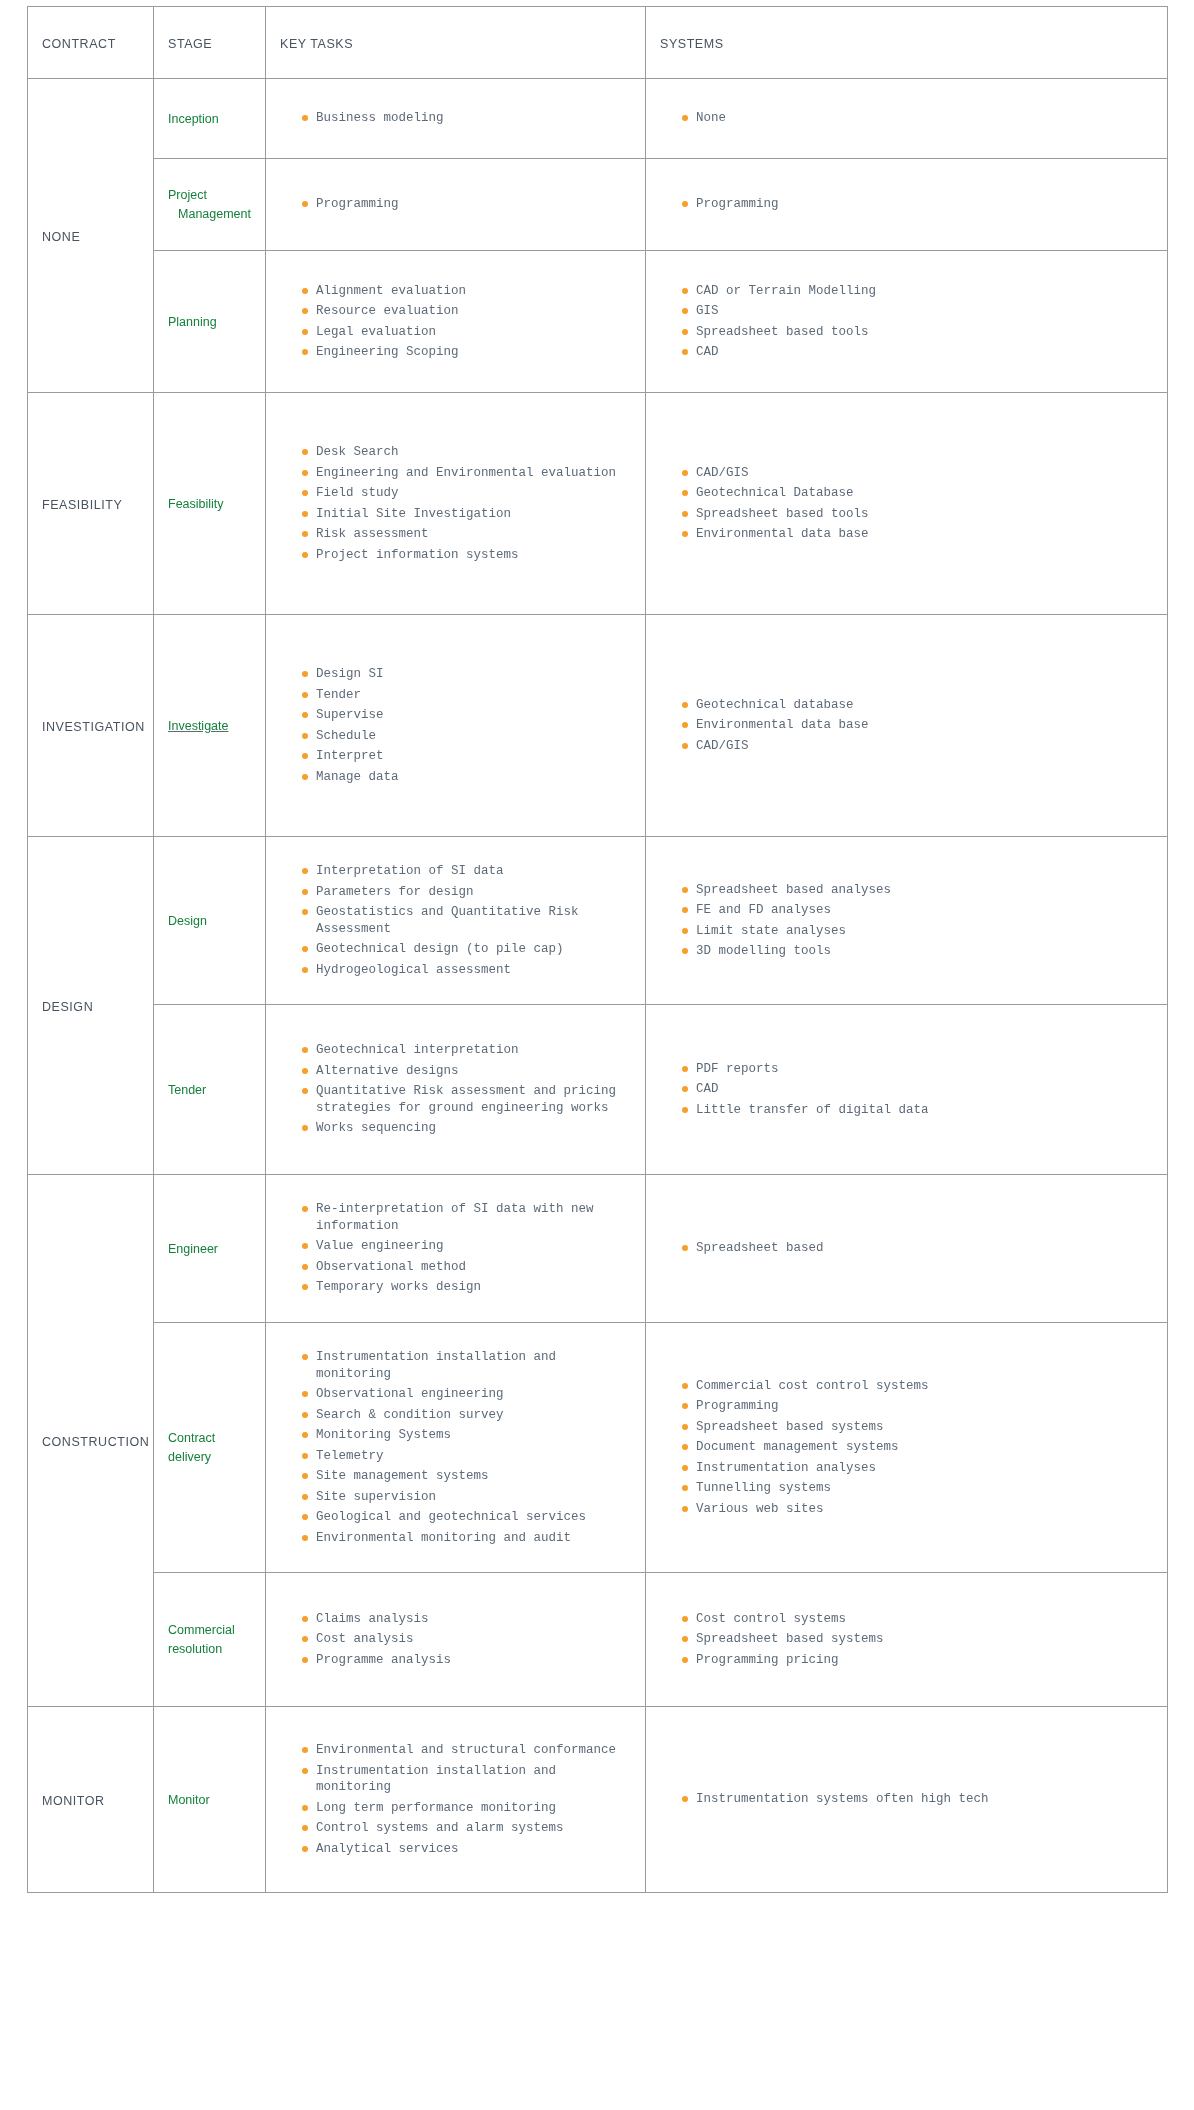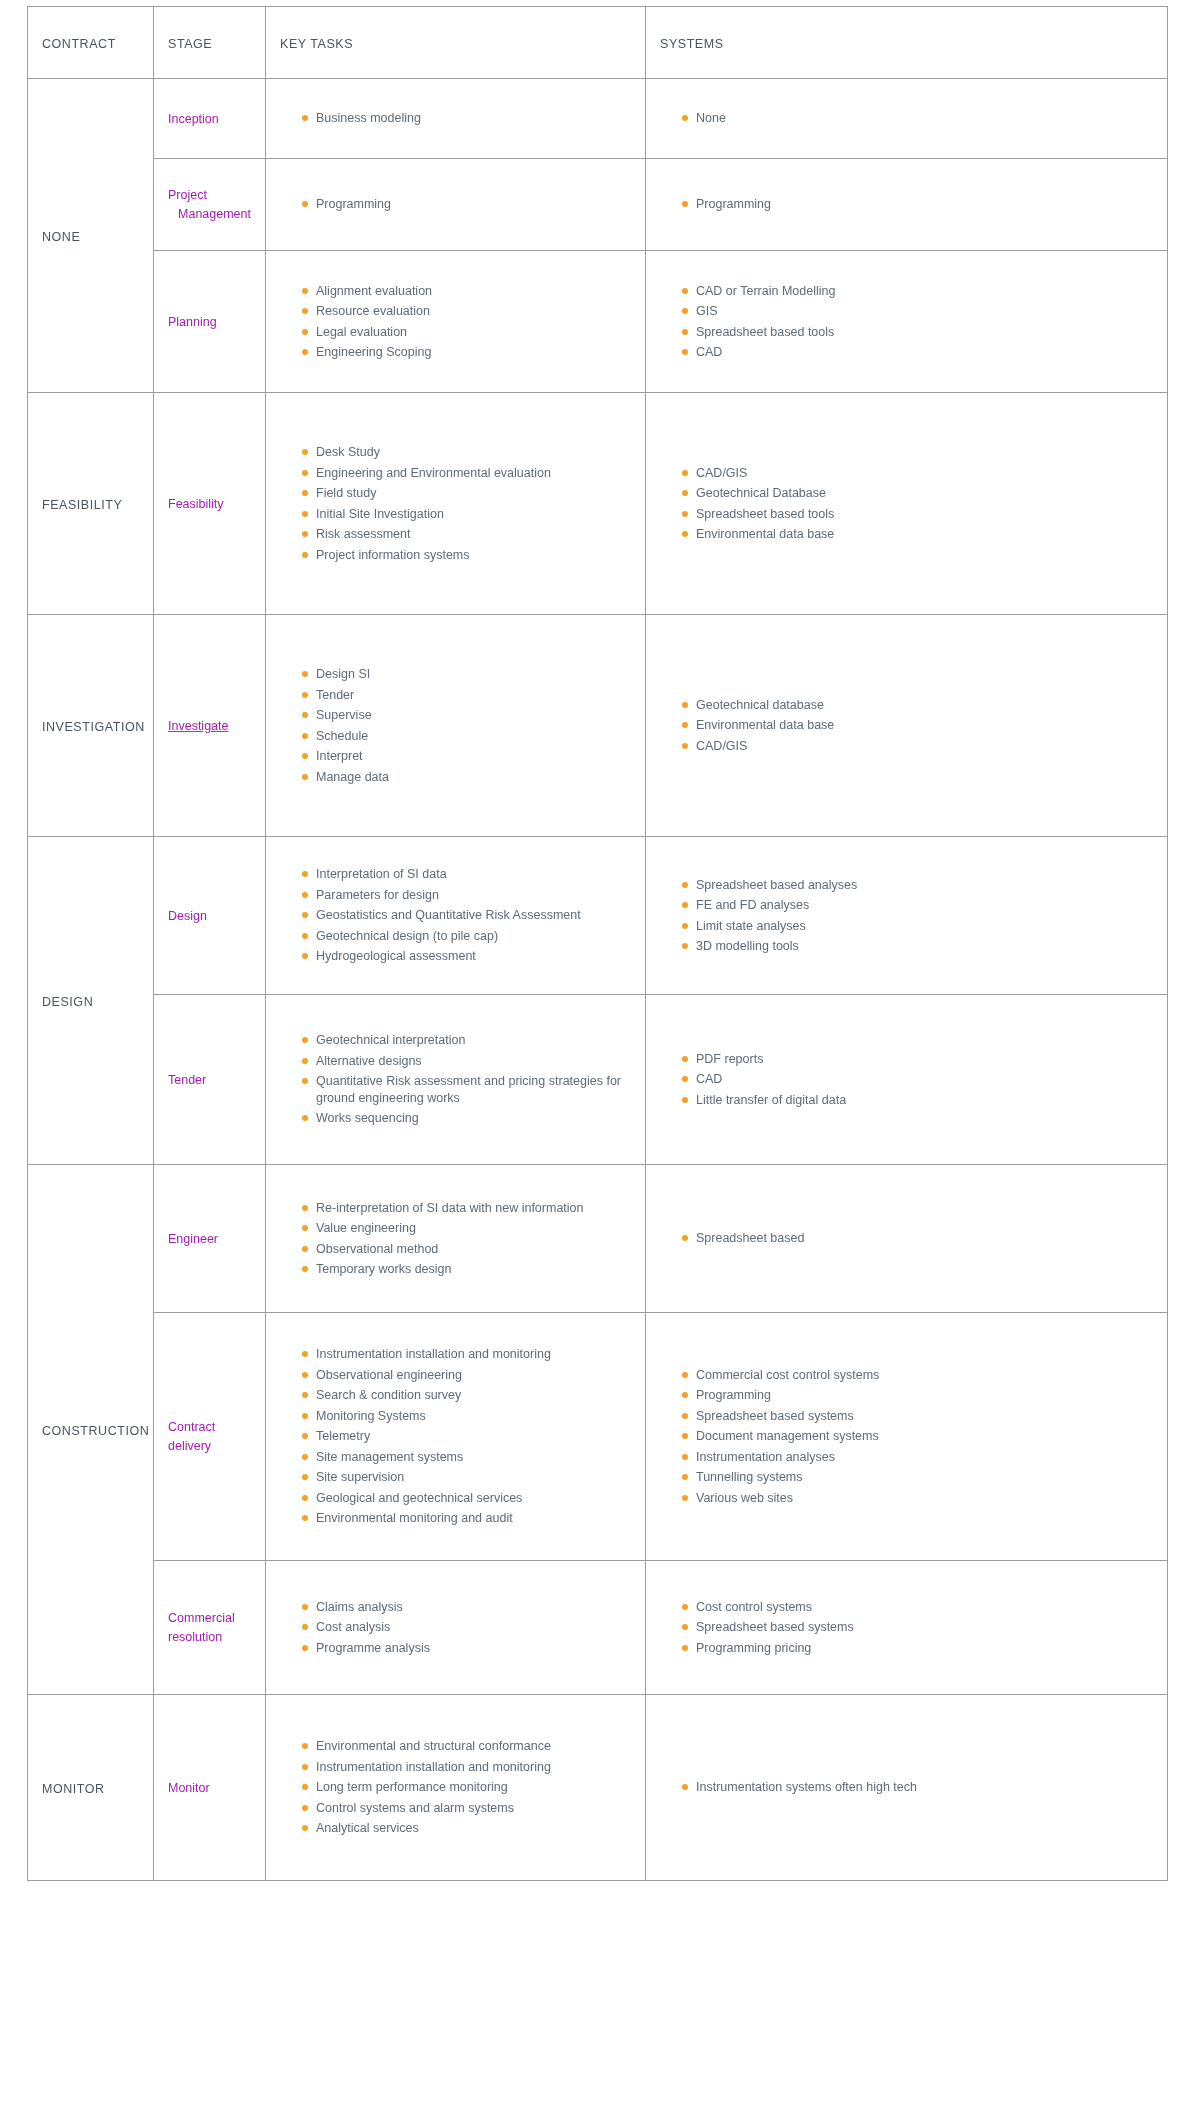--- a/index.html
+++ b/index.html
@@ -61,21 +61,21 @@
 
   .contract-label {
     font-size: 12.5px;
     letter-spacing: 0.55px;
     color: #48535f;
     text-align: left;
   }
 
   .stage-label {
     font-size: 12.5px;
-    color: #a21caf;
+    color: #15803d;
     line-height: 1.45;
     text-align: left;
   }
 
   ul.blist {
     list-style: none;
     margin: 0;
     padding: 0 0 0 22px;
   }
   ul.blist li {
@@ -93,20 +93,21 @@
     left: 0;
     top: 5px;
     width: 6px;
     height: 6px;
     border-radius: 50%;
     background: #f5a028;
   }
 
   td.tasks-cell, td.systems-cell {
     vertical-align: middle;
+    font-family: Liberation Mono, monospace;
   }
 
   td.contract-cell { text-align: left; }
 </style>
 </head>
 <body>
 
 <div class="sheet">
   <table class="matrix">
     <colgroup>
@@ -166,21 +167,21 @@
               <li>Spreadsheet based tools</li>
               <li>CAD</li>
             </ul>
           </td>
         </tr>
         <tr>
           <td class="contract-cell" rowspan="1"><span class="contract-label">FEASIBILITY</span></td>
           <td class="stage-cell" style="height: 222px;"><span class="stage-label">Feasibility</span></td>
           <td class="tasks-cell">
             <ul class="blist">
-              <li>Desk Study</li>
+              <li>Desk Search</li>
               <li>Engineering and Environmental evaluation</li>
               <li>Field study</li>
               <li>Initial Site Investigation</li>
               <li>Risk assessment</li>
               <li>Project information systems</li>
             </ul>
           </td>
           <td class="systems-cell">
             <ul class="blist">
               <li>CAD/GIS</li>

